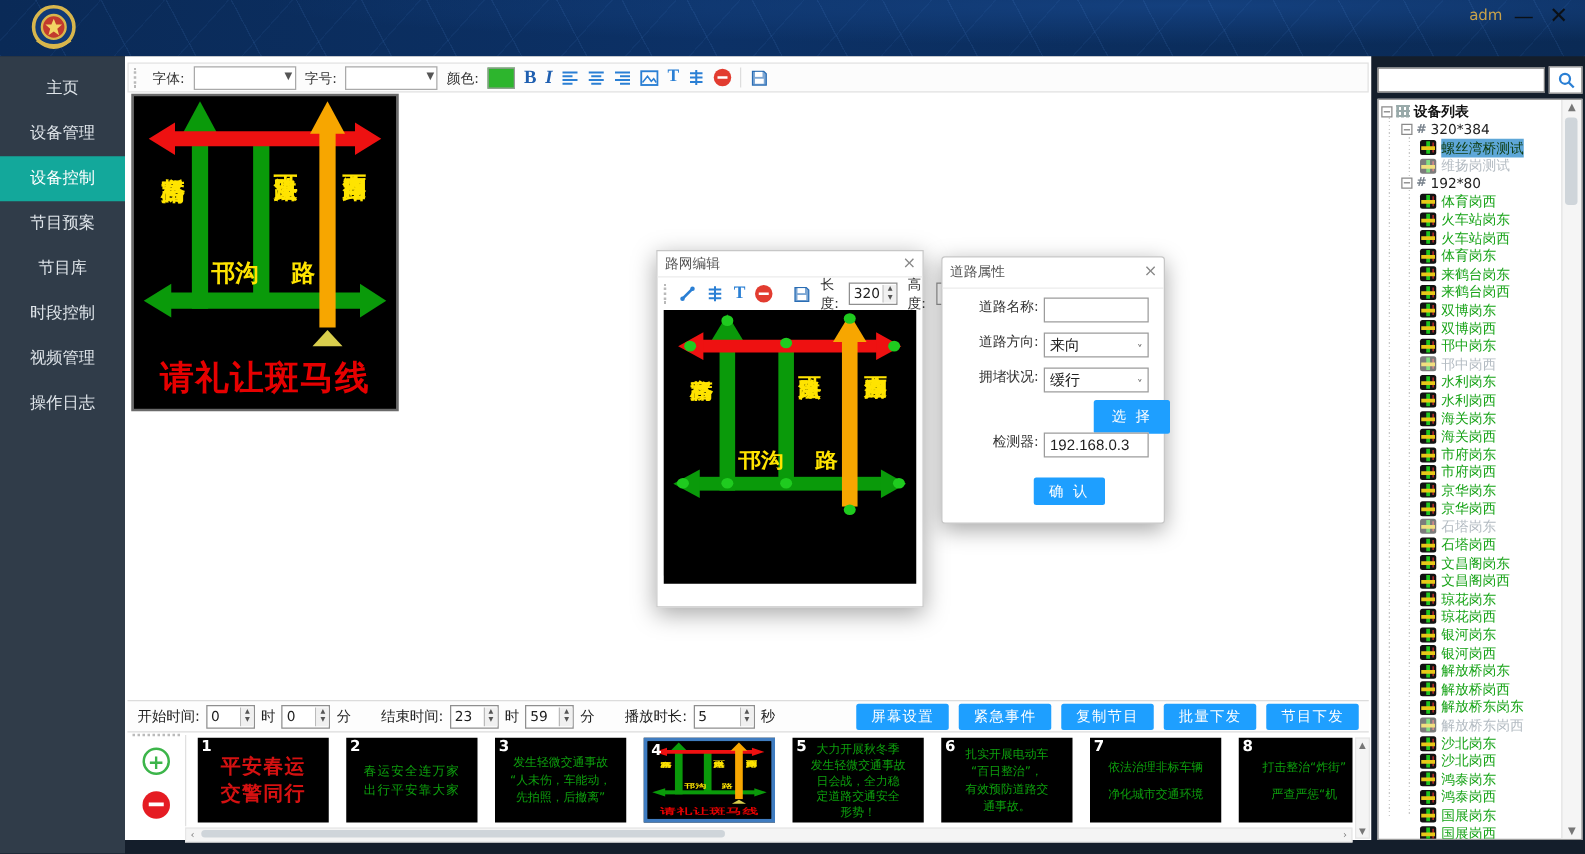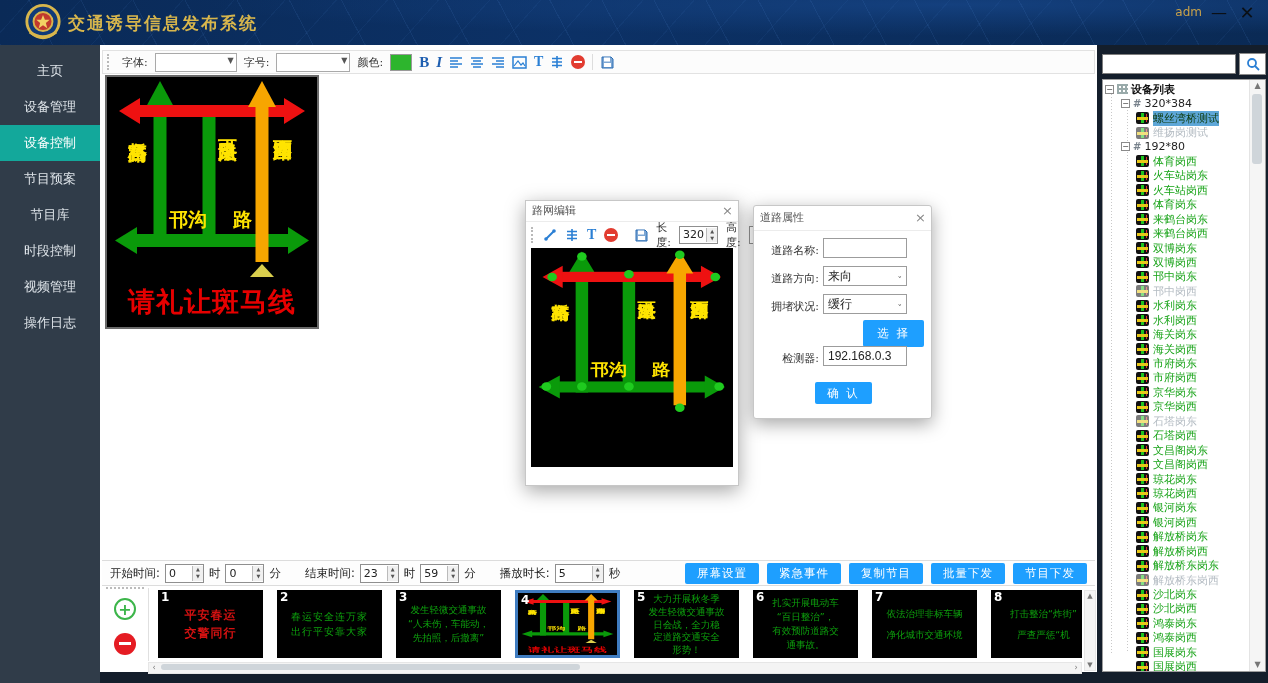--- a/index.html
+++ b/index.html
@@ -65,21 +65,21 @@
   .spin .val{min-width:22px;padding:0 2px;font-size:11px;text-align:right;color:#222;}
   .spin .arr{display:flex;flex-direction:column;border-left:1px solid #bbb;}
   .spin .arr span{font-size:5px;line-height:7px;width:10px;text-align:center;color:#555;background:#f0f0f0;cursor:pointer;}
   .rn-canvas{position:relative;width:202px;height:219px;margin:1px auto 0;background:#000;overflow:hidden;}
   .rn-canvas .sign{transform:scale(0.96,0.85);transform-origin:0 0;}
   .pencil-line{stroke:#2a7fd4;stroke-width:2;}
 
   
   #props{left:653px;top:160px;width:177px;height:212px;border-radius:3px;}
   #props .dlg-title{height:24px;line-height:24px;}
-  .prow{position:absolute;left:1px;width:100%;display:flex;align-items:flex-end;}
+  .prow{position:absolute;left:13px;width:100%;display:flex;align-items:flex-start;}
   .plab{width:64px;text-align:right;font-size:11px;color:#333;flex:none;}
   .pctl{margin-left:4px;width:84px;height:20px;border:1px solid #9c9c9c;background:#fff;box-sizing:border-box;
         font-size:12px;color:#222;padding:0 4px;position:relative;line-height:18px;}
   .pctl .car{position:absolute;right:4px;top:4px;font-size:9px;color:#666;}
   .blue-btn{background:#1e9fff;color:#fff;border:none;border-radius:2px;font-size:11.5px;cursor:pointer;
             height:20px;padding:0 12px;font-family:inherit;letter-spacing:2px;}
 
   
   .ctlbar{position:absolute;left:2px;right:2px;top:515px;height:26px;background:#fdfdfd;
           border-top:1px solid #dcdcdc;border-bottom:1px solid #dcdcdc;display:flex;align-items:center;
@@ -99,21 +99,21 @@
            color:#3cb54a;font-size:16px;line-height:19px;text-align:center;cursor:pointer;font-weight:bold;box-sizing:border-box;}
   .rem-btn{position:absolute;left:12px;top:45px;width:22px;height:22px;background:#e51c23;border-radius:50%;cursor:pointer;}
   .rem-btn::after{content:"";position:absolute;left:5px;top:9px;width:12px;height:3px;background:#fff;}
   .thumbs{position:absolute;left:58px;right:15px;top:545px;height:70px;display:flex;gap:14px;overflow:hidden;}
   .thumb{position:relative;flex:none;width:105px;height:68px;background:#000;box-sizing:border-box;cursor:pointer;}
   .thumb.sel{border:3px solid #3f7cc0;}
   .tnum{position:absolute;left:3px;top:0px;color:#fff;font-weight:bold;font-size:12px;z-index:3;}
   .tlines{position:absolute;left:2px;right:2px;top:3px;bottom:2px;display:flex;flex-direction:column;
           justify-content:center;text-align:center;gap:1px;}
   .tlines div{white-space:nowrap;overflow:hidden;}
-  .tlines.red div{color:#d41111;font-size:12px;font-weight:bold;letter-spacing:1px;}
+  .tlines.red div{color:#d41111;font-size:16px;font-weight:bold;letter-spacing:1px;}
   .tlines.green div{color:#0da00d;font-size:10px;letter-spacing:1px;}
   .tlines.green.dense div{font-size:9.5px;letter-spacing:0;}
   .tlines.gap2{gap:8px;}
   .mini-wrap{position:absolute;left:0;top:0;width:99px;height:62px;overflow:hidden;}
   .mini-wrap .sign{transform:scale(0.472,0.25);transform-origin:0 0;}
 
   
   .hscroll{position:absolute;left:48px;right:15px;top:617px;height:10px;background:#f4f4f4;border:1px solid #e6e6e6;}
   .hscroll .ar{position:absolute;top:0;width:10px;height:100%;color:#777;font-size:8px;line-height:9px;text-align:center;cursor:pointer;}
   .hscroll .arL{left:0;} .hscroll .arR{right:0;}
@@ -160,21 +160,20 @@
 
 <div id="app">
 
   <div class="header">
     <svg class="badge" viewBox="0 0 40 40">
       <circle cx="20" cy="19" r="17" fill="#103a78" stroke="#d8b64c" stroke-width="3"></circle>
       <circle cx="20" cy="19" r="10" fill="#c23a2e" stroke="#d8b64c" stroke-width="2"></circle>
       <polygon points="20,12 22,17 27,17 23,20.5 24.5,26 20,22.8 15.5,26 17,20.5 13,17 18,17" fill="#f2d464"></polygon>
       <path d="M6 30 Q20 40 34 30" stroke="#d8b64c" stroke-width="3" fill="none"></path>
     </svg>
-    <div class="app-title">交通诱导信息发布系统</div>
     <div class="hdr-user">adm</div>
     <div class="hdr-btn hdr-min">—</div>
     <div class="hdr-btn hdr-close">✕</div>
   </div>
 
   <div class="sidebar">
     <div class="menu-item">主页</div>
     <div class="menu-item">设备管理</div>
     <div class="menu-item active">设备控制</div>
     <div class="menu-item">节目预案</div>

